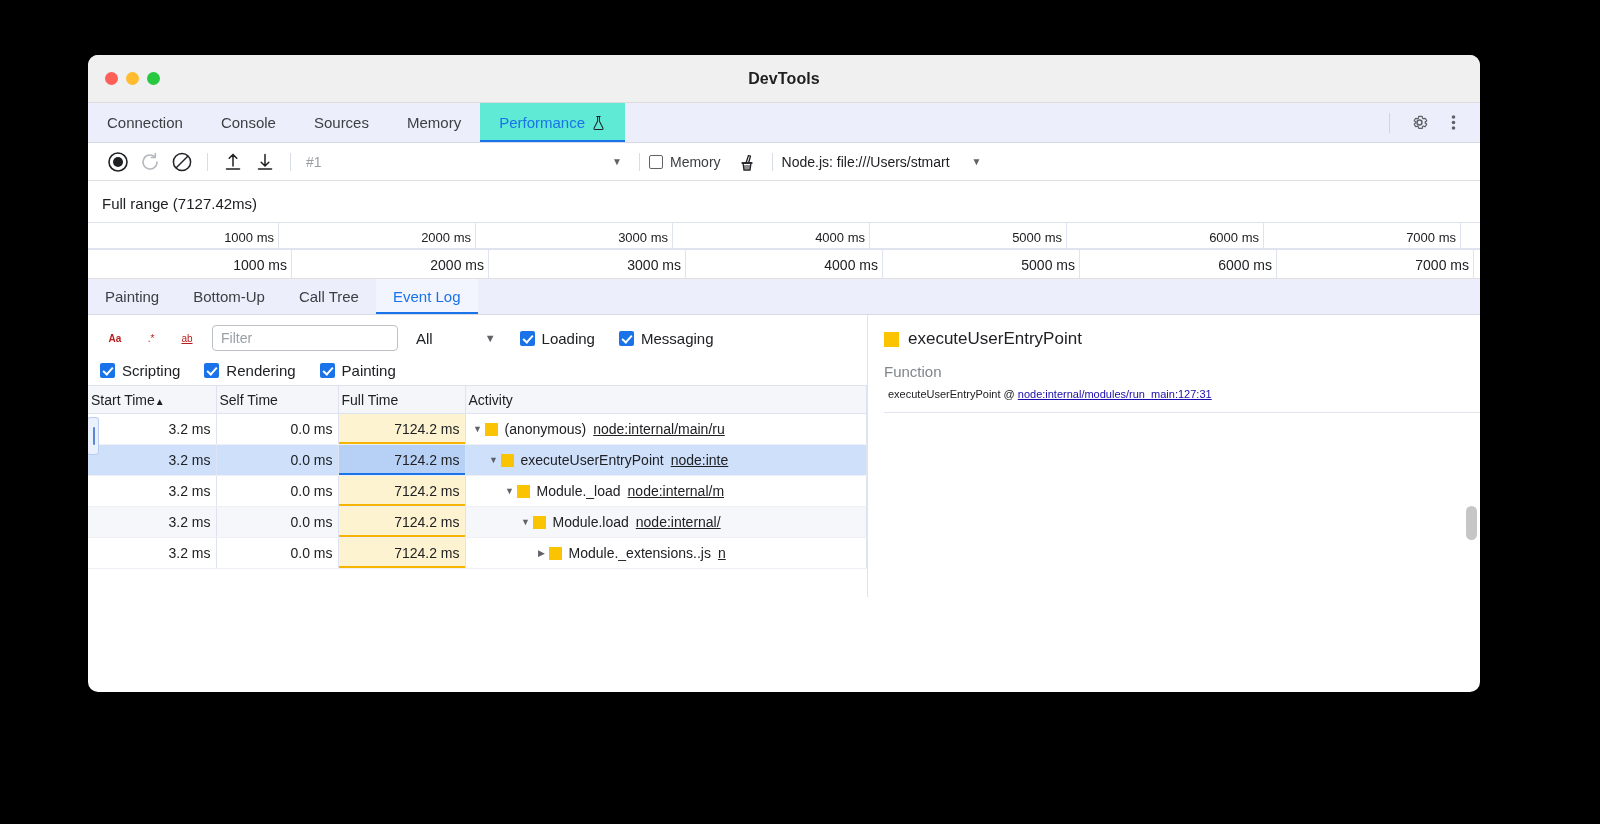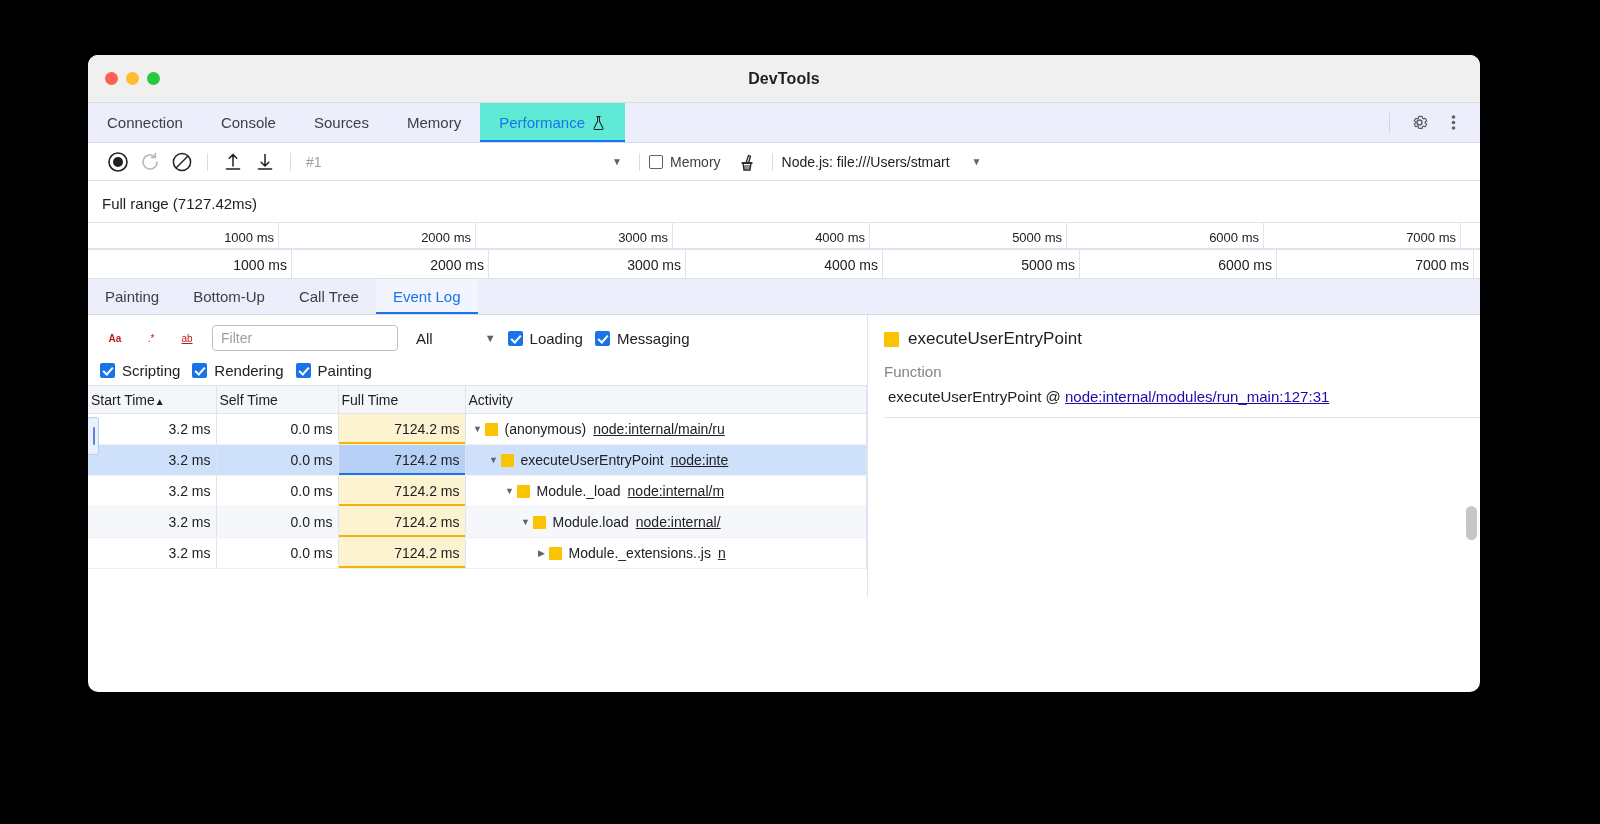--- a/index.html
+++ b/index.html
@@ -183,21 +183,21 @@
   .fbtn.bold { font-weight: bold; }
   .filter-input {
     width: 186px; height: 26px; border: 1px solid #bdc1c6;
     border-radius: 4px; background: #fff; padding: 0 8px;
     font-size: 14px; color: #80868b; font-family: "Liberation Sans", sans-serif;
     margin-left: 4px;
   }
   .filter-input::placeholder { color: #9aa0a6; }
   .allsel { display: flex; align-items: center; margin-left: 18px; font-size: 15px; color: #202124; }
   .allsel .caret { margin-left: 52px; font-size: 11px; }
-  .cat { display: flex; align-items: center; gap: 7px; margin-left: 12px; font-size: 15px; color: #202124; cursor: default; }
+  .cat { display: flex; align-items: center; gap: 7px; margin-left: 24px; font-size: 15px; color: #202124; cursor: default; }
   .filter-row2 { display: flex; align-items: center; padding-left: 12px; margin-top: 11px; }
   .filter-row2 .cat:first-child { margin-left: 0; }
   .cbox {
     width: 15px; height: 15px; border-radius: 2px;
     background: #1a73e8; position: relative; flex: 0 0 auto;
   }
   .cbox::after {
     content: ""; position: absolute; left: 5px; top: 2px;
     width: 4px; height: 8px; border: solid #fff;
     border-width: 0 2px 2px 0; transform: rotate(42deg);
@@ -245,21 +245,21 @@
   .act-url { text-decoration: underline; color: #202124; }
 
   
   .detail { padding: 14px 0 0 16px; }
   .detail-title {
     display: flex; align-items: center; gap: 9px;
     font-size: 17px; color: #202124; margin-bottom: 14px;
   }
   .detail-title .swatch { width: 15px; height: 15px; margin-right: 0; }
   .detail-sub { font-size: 15px; color: #80868b; margin-bottom: 8px; }
-  .detail-row { font-size: 15px; color: #202124; padding-left: 4px; }
+  .detail-row { font-size: 11px; color: #202124; padding-left: 4px; }
   .detail-link { color: #1a0dab; text-decoration: underline; }
   .detail-hr { margin-top: 12px; border-top: 1px solid #e2e5ee; }
 </style>
 </head>
 <body>
 
 <div id="stage">
   <div class="window">
 
     <div class="titlebar">

